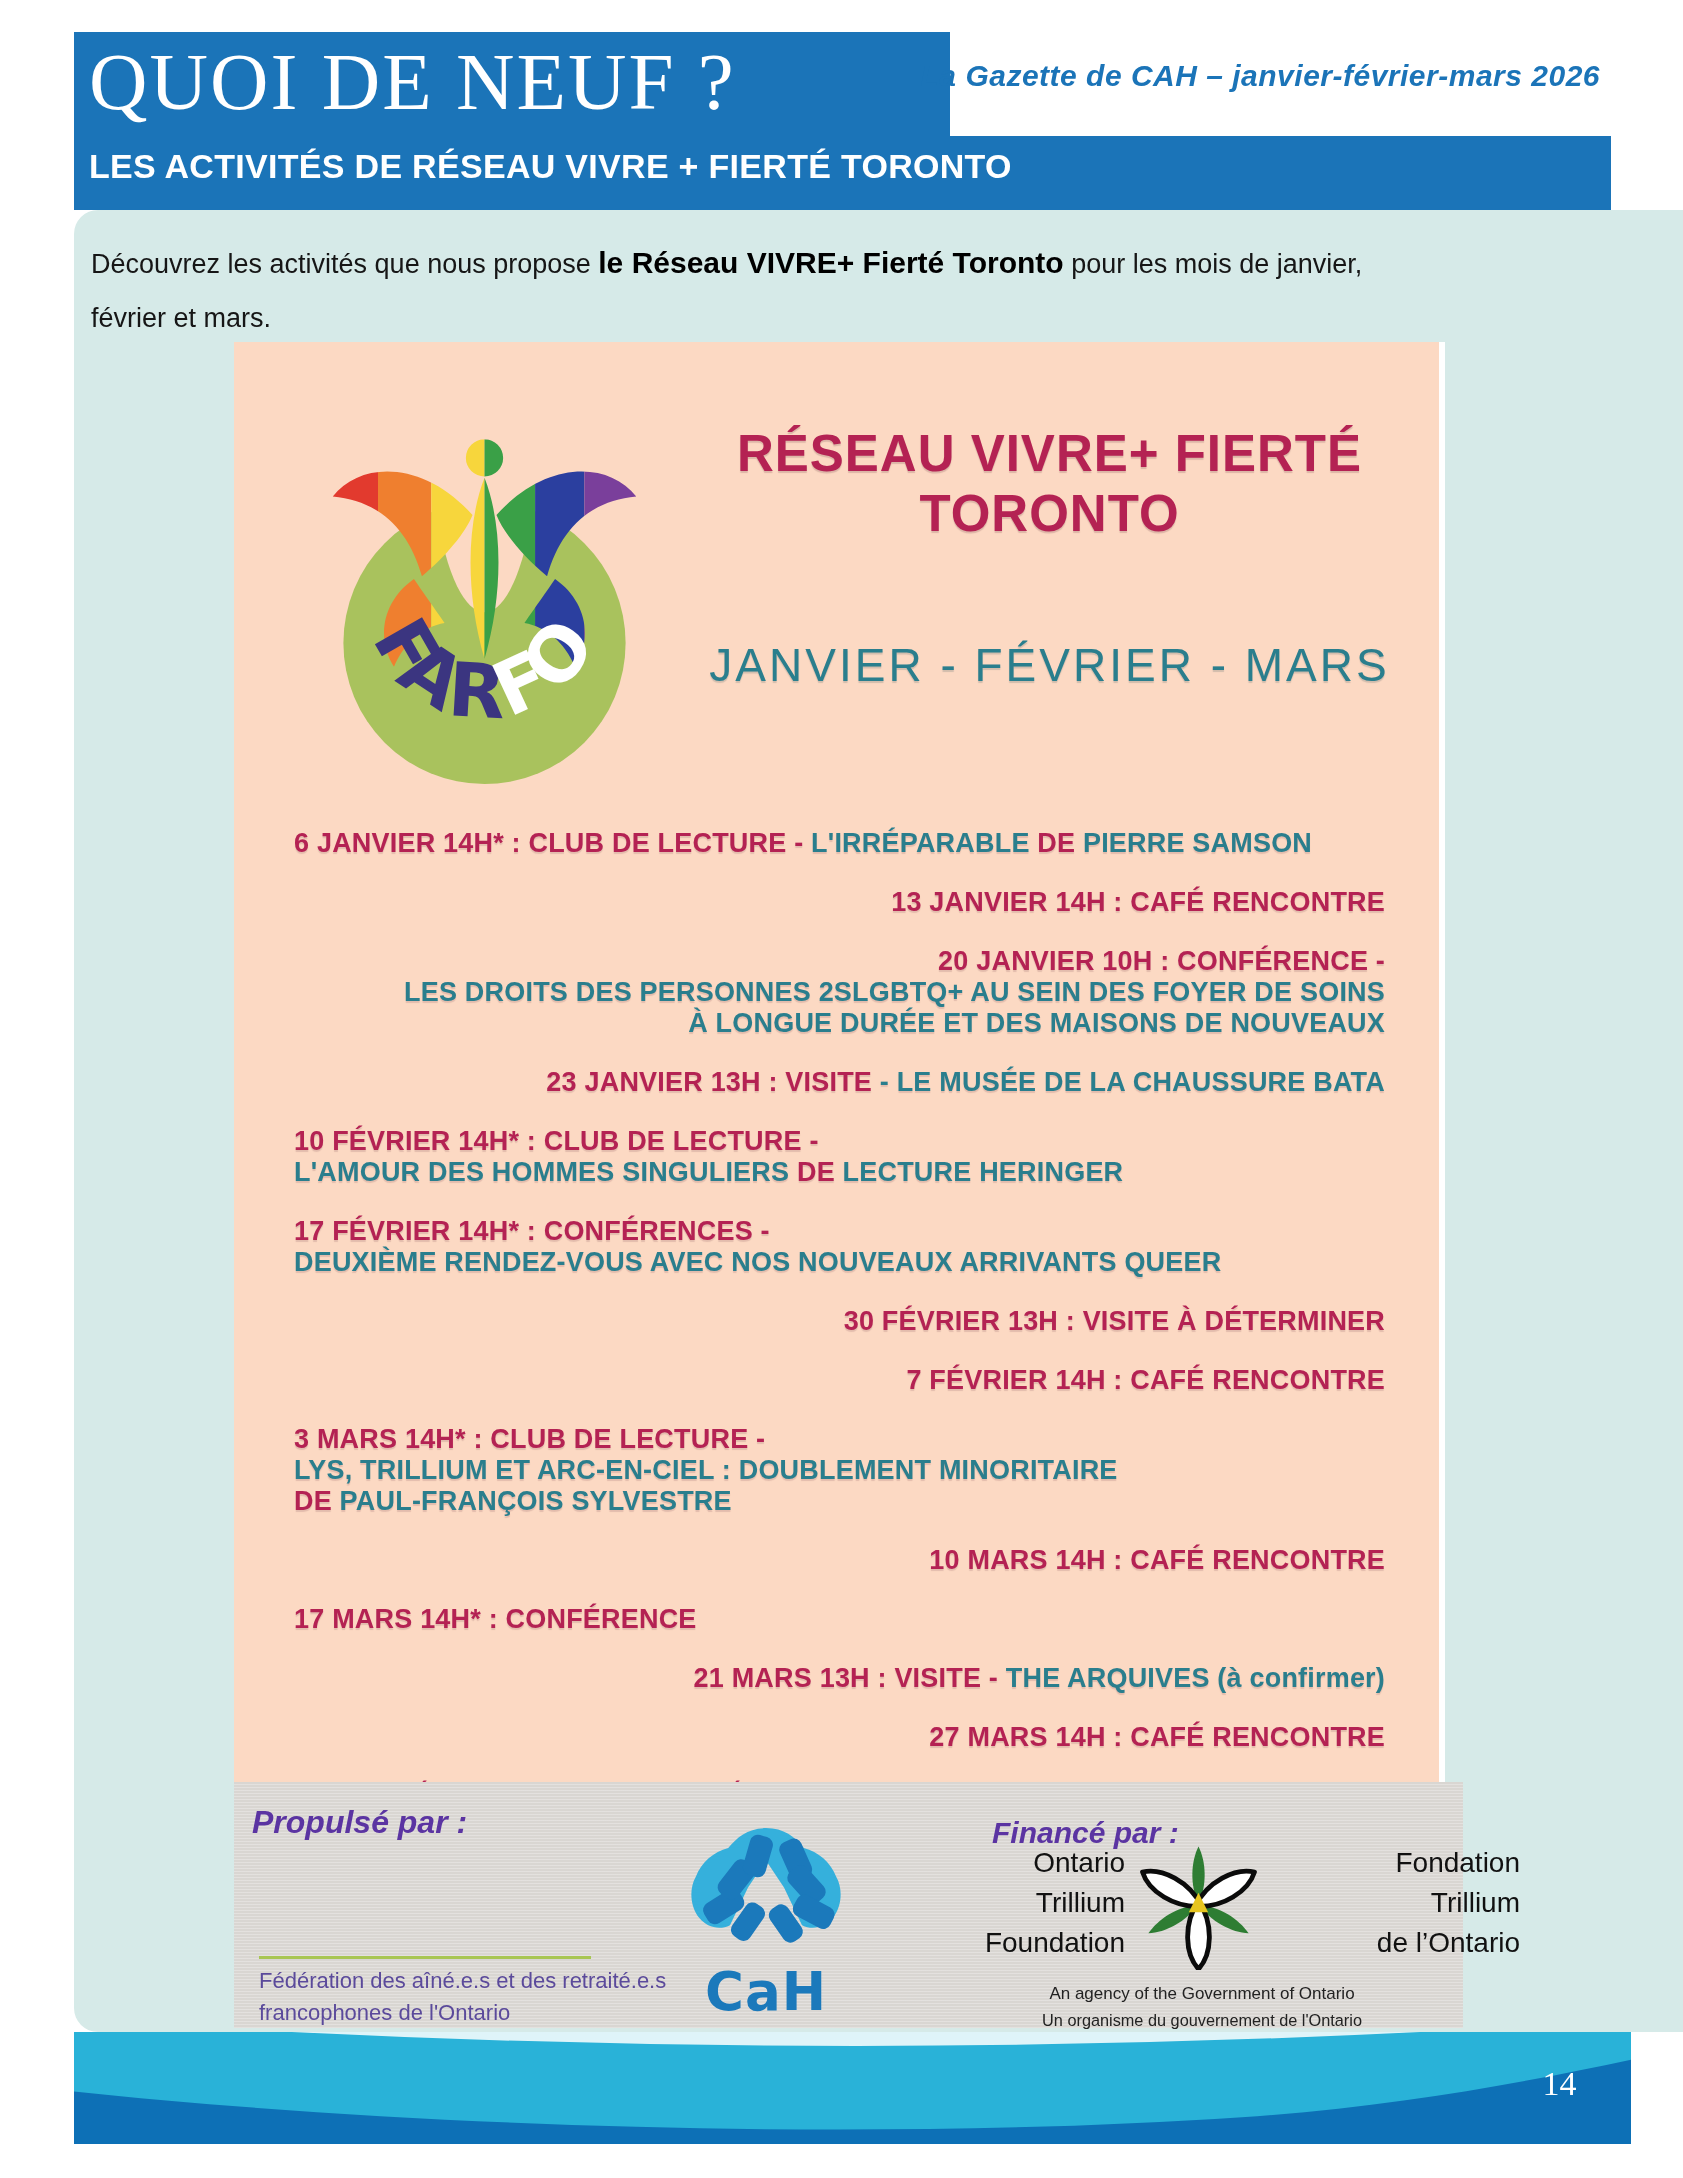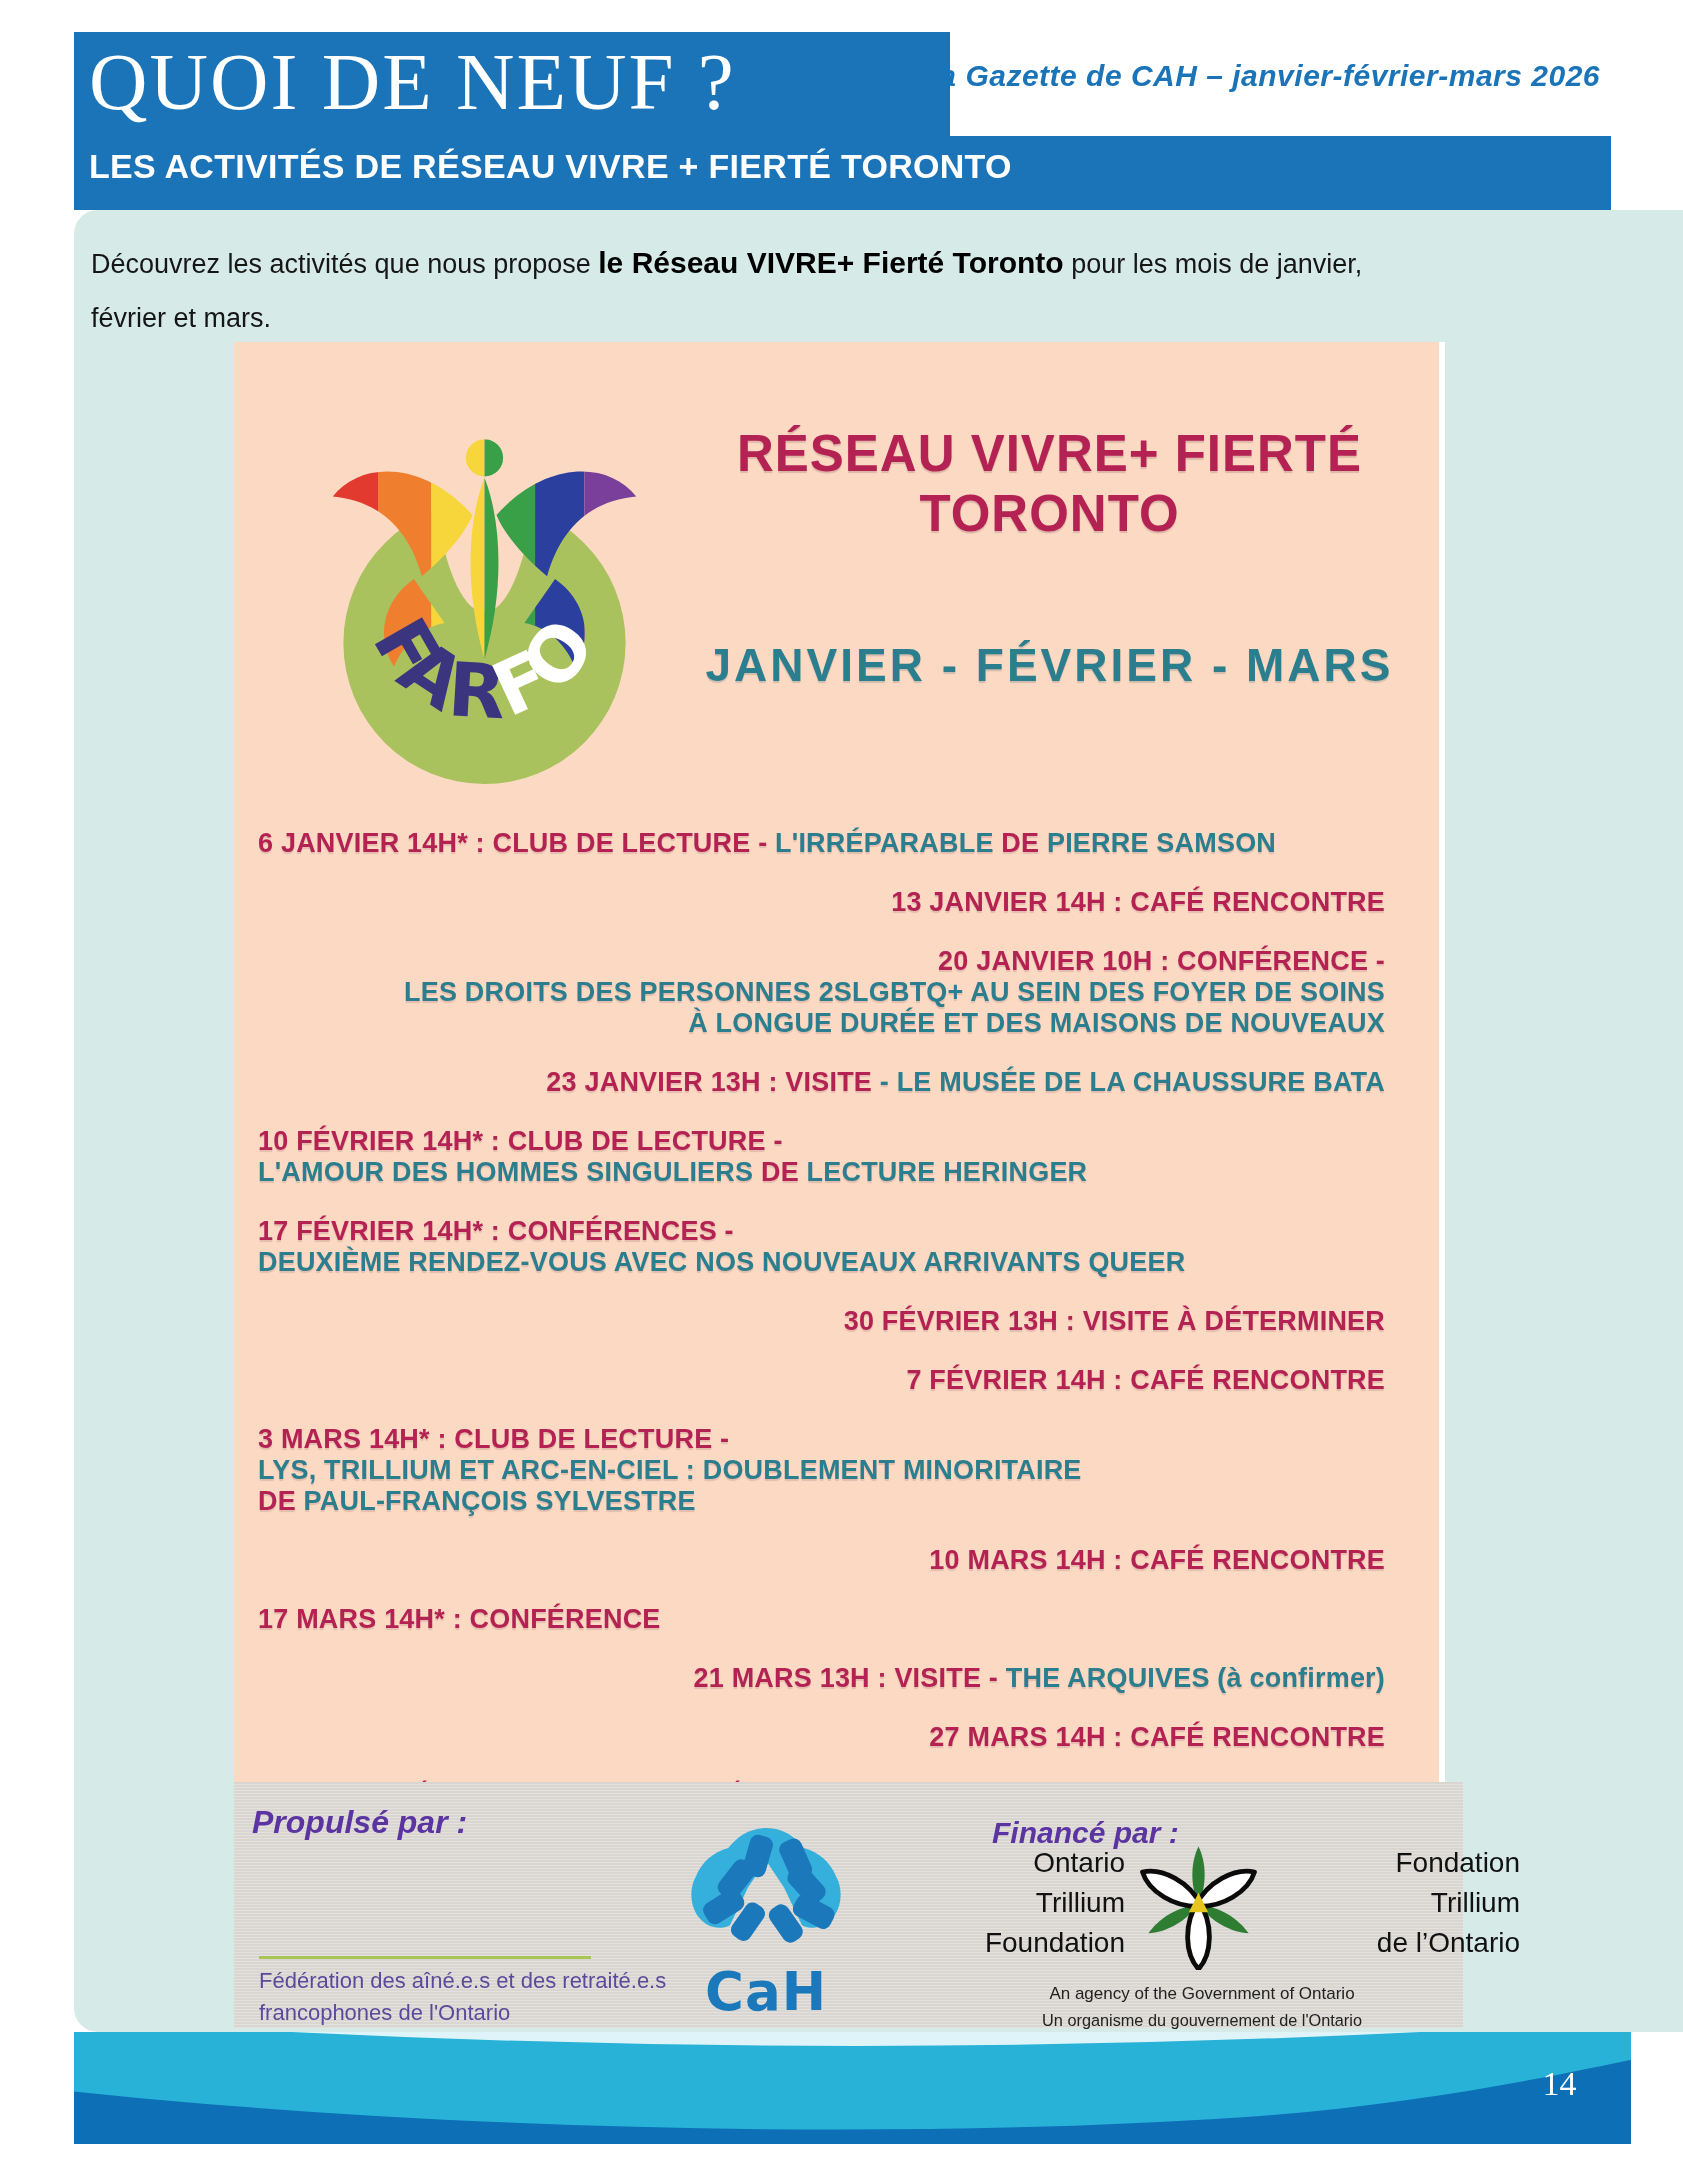--- a/index.html
+++ b/index.html
@@ -32,22 +32,22 @@
   .content{position:absolute;left:74px;top:210px;width:1668px;height:1822px;background:var(--lightblue);border-radius:24px;}
   .intro{position:absolute;left:17px;top:26px;width:1475px;font-size:27px;line-height:54px;color:#161616;}
   .intro b{font-size:30px;font-weight:700;color:#000;}
 
   
   .poster{position:absolute;left:160px;top:132px;width:1211px;height:1440px;background:var(--peach);border-right:6px solid #ffffff;}
   .poster-header{display:flex;padding:40px 25px 0 50px;}
   .farfo-badge{width:401px;height:406px;flex:0 0 auto;}
   .poster-titles{flex:1 1 auto;text-align:center;padding-top:42px;}
   .poster-title{font-size:51px;line-height:1.17;font-weight:700;color:var(--crimson);letter-spacing:1px;text-shadow:0 2px 1px rgba(80,20,40,.18);}
-  .poster-months{margin-top:95px;font-size:46px;font-weight:700;color:var(--teal);letter-spacing:3px;text-shadow:0 2px 1px rgba(20,60,70,.18);}
-  .events{margin-top:40px;padding:0 54px 0 24px;}
+  .poster-months{margin-top:95px;font-size:46px;font-weight:400;color:var(--teal);letter-spacing:3px;text-shadow:0 2px 1px rgba(20,60,70,.18);}
+  .events{margin-top:40px;padding:0 54px 0 60px;}
   .event{margin-bottom:28px;font-size:27px;line-height:31px;font-weight:700;letter-spacing:0.2px;text-shadow:0 2px 1px rgba(90,30,50,.15);}
   .align-left{text-align:left;}
   .align-right{text-align:right;}
   .seg-c{color:var(--crimson);}
   .seg-t{color:var(--teal);}
   .poster-footnote{padding-left:81px;font-size:23px;font-weight:700;color:var(--crimson);letter-spacing:0.2px;}
 
   
   .logos-footer{position:absolute;left:160px;top:1572px;width:1229px;height:246px;background:var(--gray-footer);
     background-image:repeating-linear-gradient(0deg,rgba(255,255,255,.28) 0 1px,transparent 1px 3px);}

